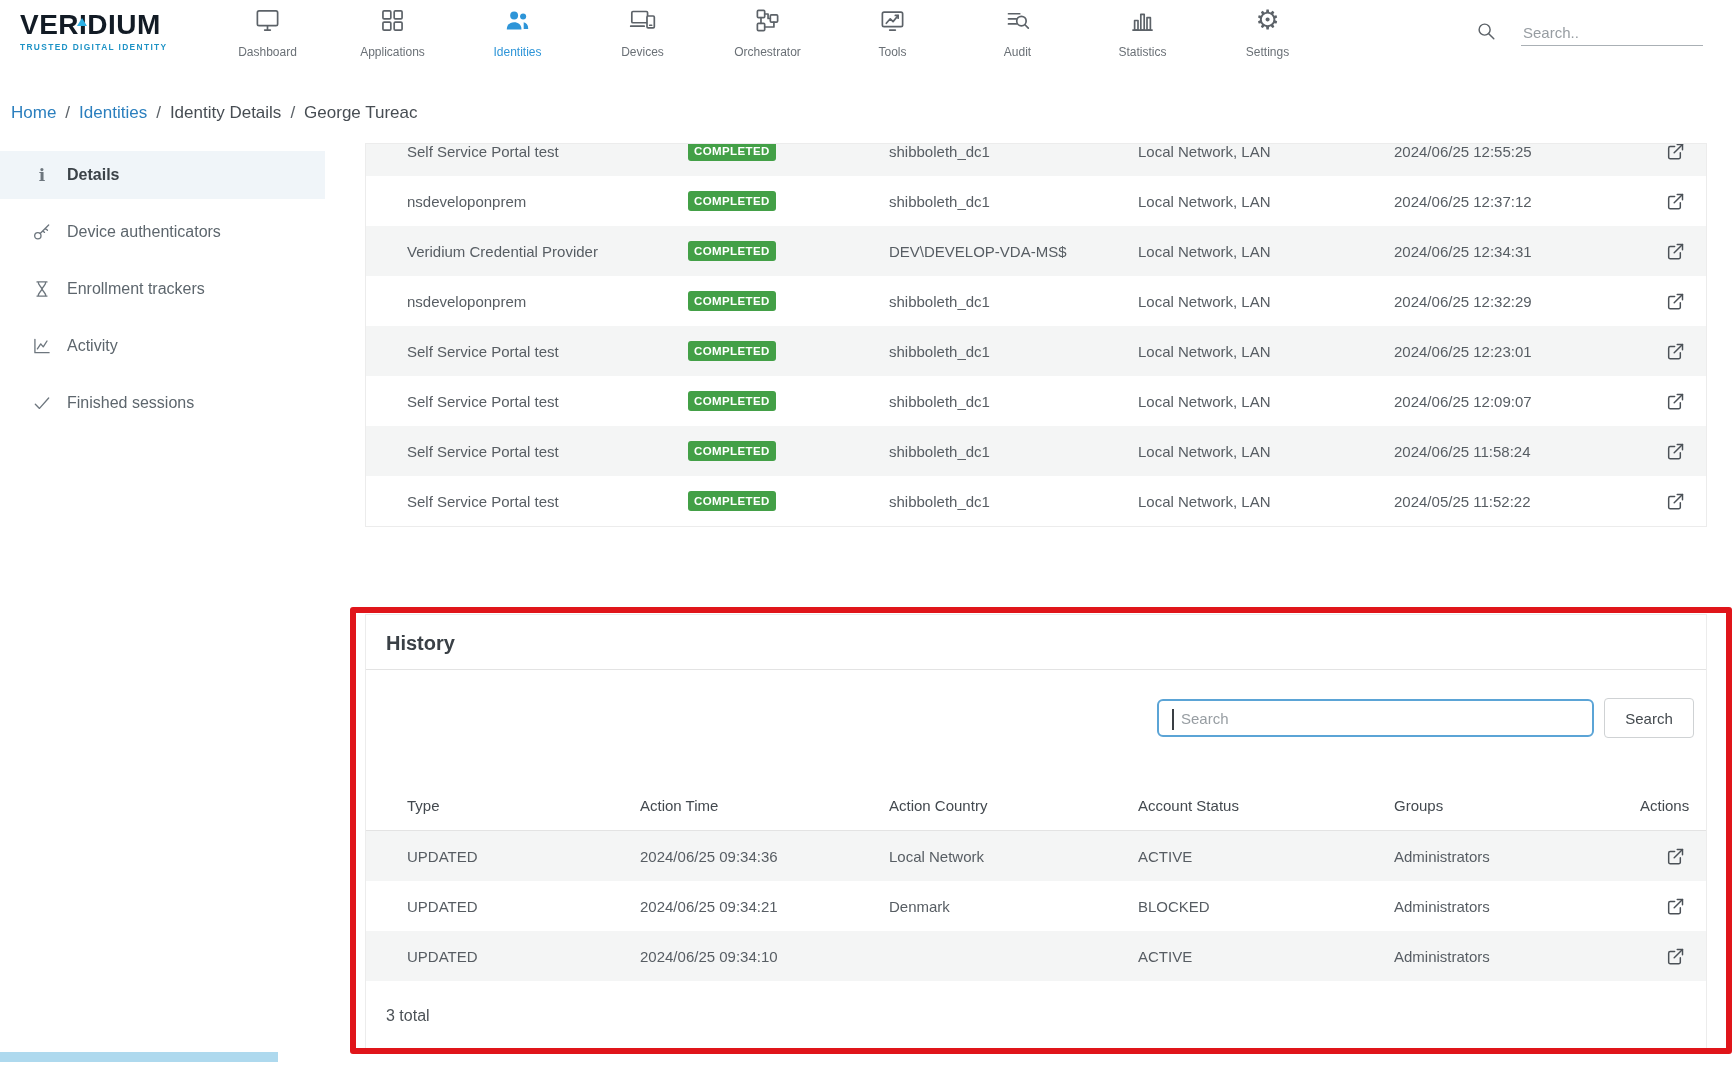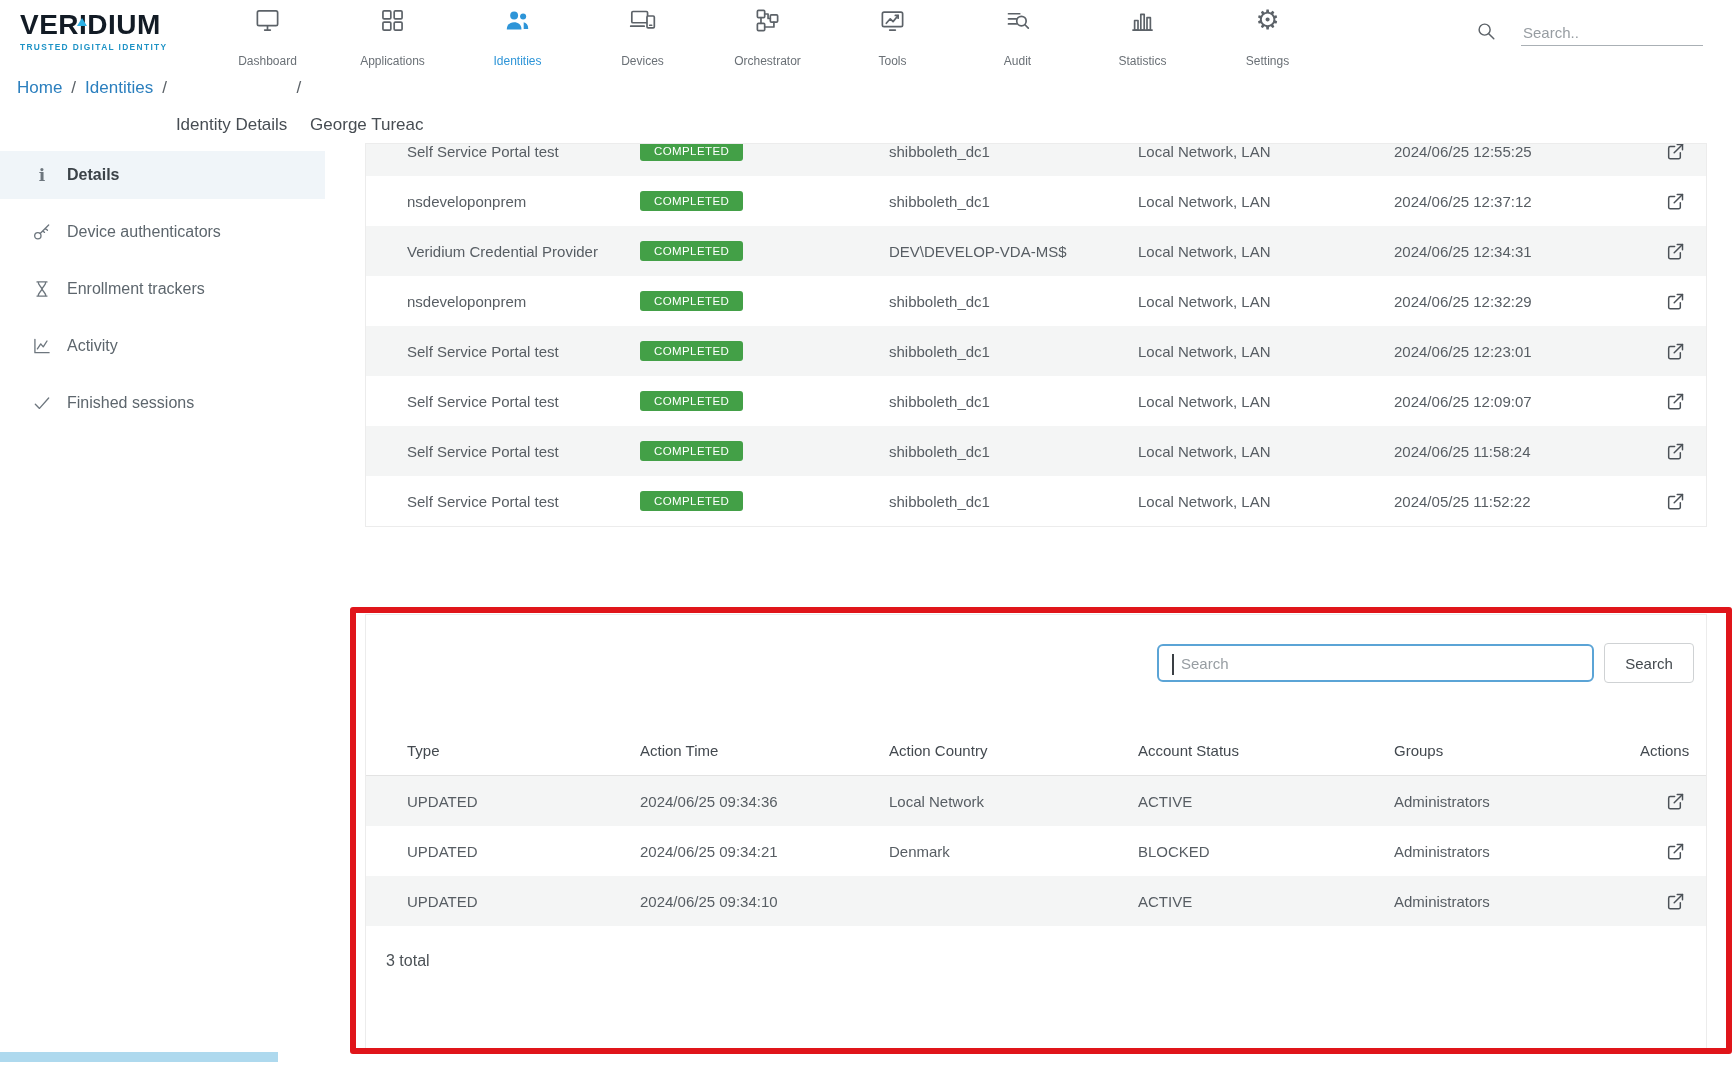--- a/index.html
+++ b/index.html
@@ -16,33 +16,33 @@
               border-bottom:8px solid #2bb0e5; }
   .logo-tag { font-size:8.4px; font-weight:700; color:#1e93c6; letter-spacing:1.35px; margin-top:2px; }
 
   .topnav { position:absolute; left:205px; top:4px; display:flex; }
   .nav-item { width:125px; display:flex; flex-direction:column; align-items:center; cursor:pointer; }
   .nav-ico { height:32px; display:flex; align-items:center; justify-content:center; color:#5c6268; }
   .nav-ico svg { width:27px; height:27px; fill:none; stroke:currentColor; stroke-width:1.5;
                  stroke-linecap:round; stroke-linejoin:round; }
   .nav-ico.filled svg { fill:currentColor; stroke:none; }
   .glyph-ico { font-size:27px; line-height:30px; }
-  .nav-label { font-size:12px; color:#6a7076; margin-top:18px; white-space:nowrap; }
+  .nav-label { font-size:12px; color:#6a7076; margin-top:9px; white-space:nowrap; }
   .nav-item.active .nav-ico, .nav-item.active .nav-label { color:var(--accent-blue,#2e95d8); }
 
   .nav-search { position:absolute; right:32px; top:20px; display:flex; gap:24px; }
   .nav-search svg { width:22px; height:22px; stroke:#5c6268; fill:none; stroke-width:1.6;
                     stroke-linecap:round; margin-bottom:4px; }
   .nav-search input { width:182px; border:none; border-bottom:1px solid #aab0b5; font-size:15px;
                       padding:4px 2px; outline:none; color:#333; background:transparent; font-family:inherit; }
   input::placeholder { color:#979da2; }
 
   
   .breadcrumb { position:absolute; top:78px; left:0; width:100%; height:45px; display:flex;
-                align-items:flex-start; padding-left:17px; font-size:17px; gap:9px; }
+                align-items:flex-end; padding-left:11px; font-size:17px; gap:9px; }
   .breadcrumb a { color:var(--link-blue,#2b7fbe); text-decoration:none; cursor:pointer; }
   .breadcrumb .sep { color:#5c6268; }
   .breadcrumb .crumb { color:#474d53;margin-top:37px; }
 
   
   .sidebar { position:absolute; left:0; top:123px; width:325px; padding-top:28px; }
   .side-item { height:48px; display:flex; align-items:center; padding-left:30px; margin-bottom:9px;
                cursor:pointer; color:#5d666d; font-size:16px; }
   .side-ico { width:24px; height:24px; margin-right:13px; display:flex; align-items:center;
               justify-content:center; color:#6d767e; flex:none; }
@@ -58,21 +58,21 @@
   .history-card  { position:absolute; top:477px; left:0; width:100%; height:436px; }
 
   .table-clip { overflow:hidden; }
   .first-clip { margin-top:-18px; }
 
   .grid-row { display:grid; grid-template-columns:233px 249px 249px 256px 1fr 46px;
               align-items:center; height:50px; padding:0 20px 0 41px; font-size:15px; color:#575d63; }
   .table-clip .grid-row:nth-child(odd), .h-rows .grid-row:nth-child(odd) { background:#f4f5f5; }
 
   .badge { display:inline-block; background:var(--badge-green,#43a047); color:#fff; font-size:11.5px;
-           font-weight:400; padding:4px 14px; border-radius:3px; letter-spacing:.4px; }
+           font-weight:700; padding:4px 6px; border-radius:3px; letter-spacing:.4px;margin-left:48px; }
   .icon-cell { display:flex; justify-content:flex-end; }
   .action-icon { cursor:pointer; display:inline-flex; }
   .action-icon svg { width:21px; height:21px; stroke:#4b5157; fill:none; stroke-width:1.7;
                      stroke-linecap:round; stroke-linejoin:round; }
 
   .total { padding:26px 20px 24px; font-size:16px; color:#4c5257; }
 
   .card-title-row { padding:17px 20px 14px; border-bottom:1px solid #e3e3e3; }
   .card-title-row h2 { font-size:20px; color:#3a4046; font-weight:700; }
 
@@ -394,20 +394,23 @@
                   <use href="#ic-ext"></use>
                 </svg>
               </span>
             </div>
         </div>
 
       </div>
     </section>
 
     <section class="card history-card">
+      <div class="card-title-row">
+        <h2>History</h2>
+      </div>
 
       <div class="search-row">
         <div class="h-search-box">
           <span class="caret"></span>
           <input type="text" placeholder="Search" style="">
         </div>
         <button class="h-search-btn">Search</button>
       </div>
 
       <div class="grid-row thead">

